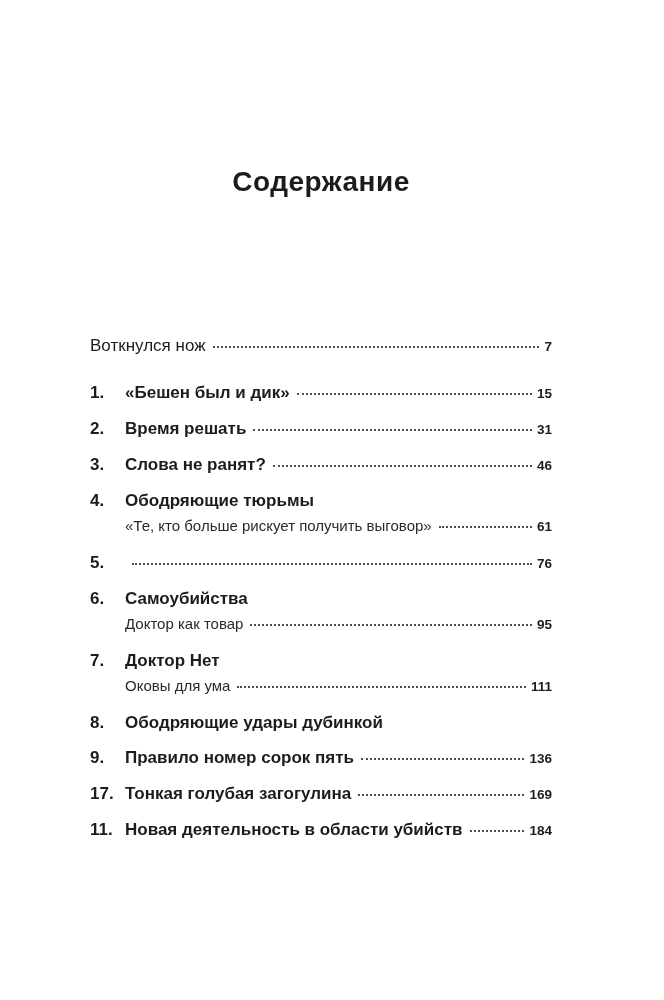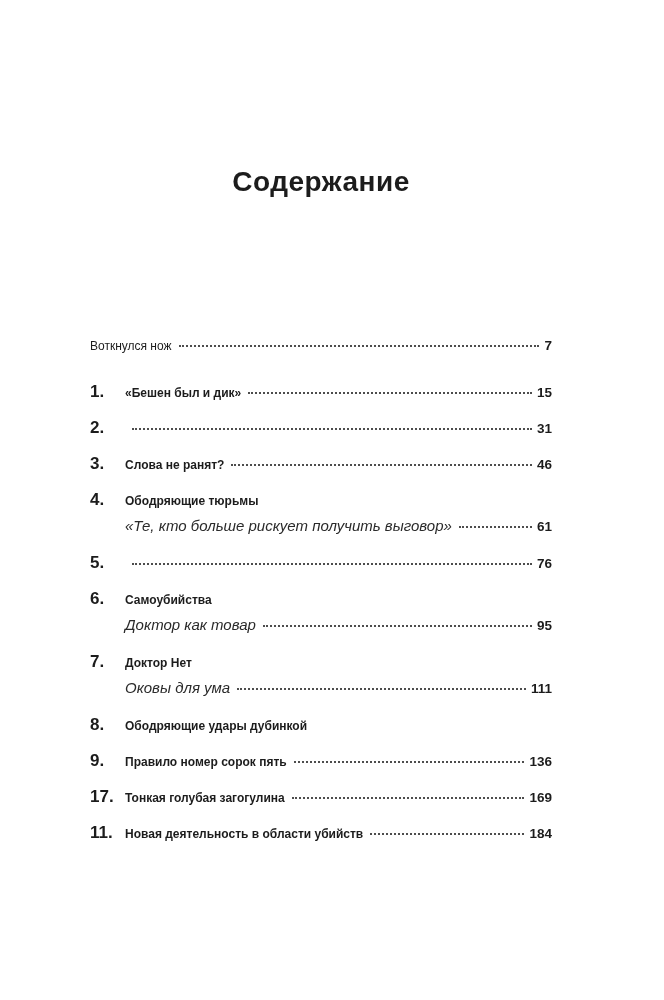--- a/index.html
+++ b/index.html
@@ -42,34 +42,33 @@
     display: flex;
     align-items: baseline;
     line-height: 24px;
   }
   .num {
     flex: 0 0 35px;
     font-size: 17px;
     font-weight: 700;
   }
   .title {
-    font-size: 12px;
+    font-size: 17px;
     font-weight: 700;
     white-space: nowrap;
     text-align: right;
   }
   .entry.plain .title {
     font-weight: 400;
   }
   .subtitle-row {
     line-height: 26px;
   }
   .subtitle {
     font-size: 15px;
-    font-style: italic;
     font-weight: 400;
     color: #2a2a2a;
     white-space: nowrap;
   }
   .leader {
     flex: 1 1 auto;
     min-width: 14px;
     margin: 0 5px 0 7px;
     border-bottom: 2px dotted #4d4d4d;
     position: relative;
@@ -104,20 +103,21 @@
       <span class="title">«Бешен был и дик»</span>
       <span class="leader"></span>
       <span class="pg">15</span>
     </div>
 
   </div>
 
   <div class="entry">
     <div class="row title-row">
       <span class="num">2.</span>
+      <span class="title">Время решать</span>
       <span class="leader"></span>
       <span class="pg">31</span>
     </div>
 
   </div>
 
   <div class="entry">
     <div class="row title-row">
       <span class="num">3.</span>
       <span class="title">Слова не ранят?</span>

